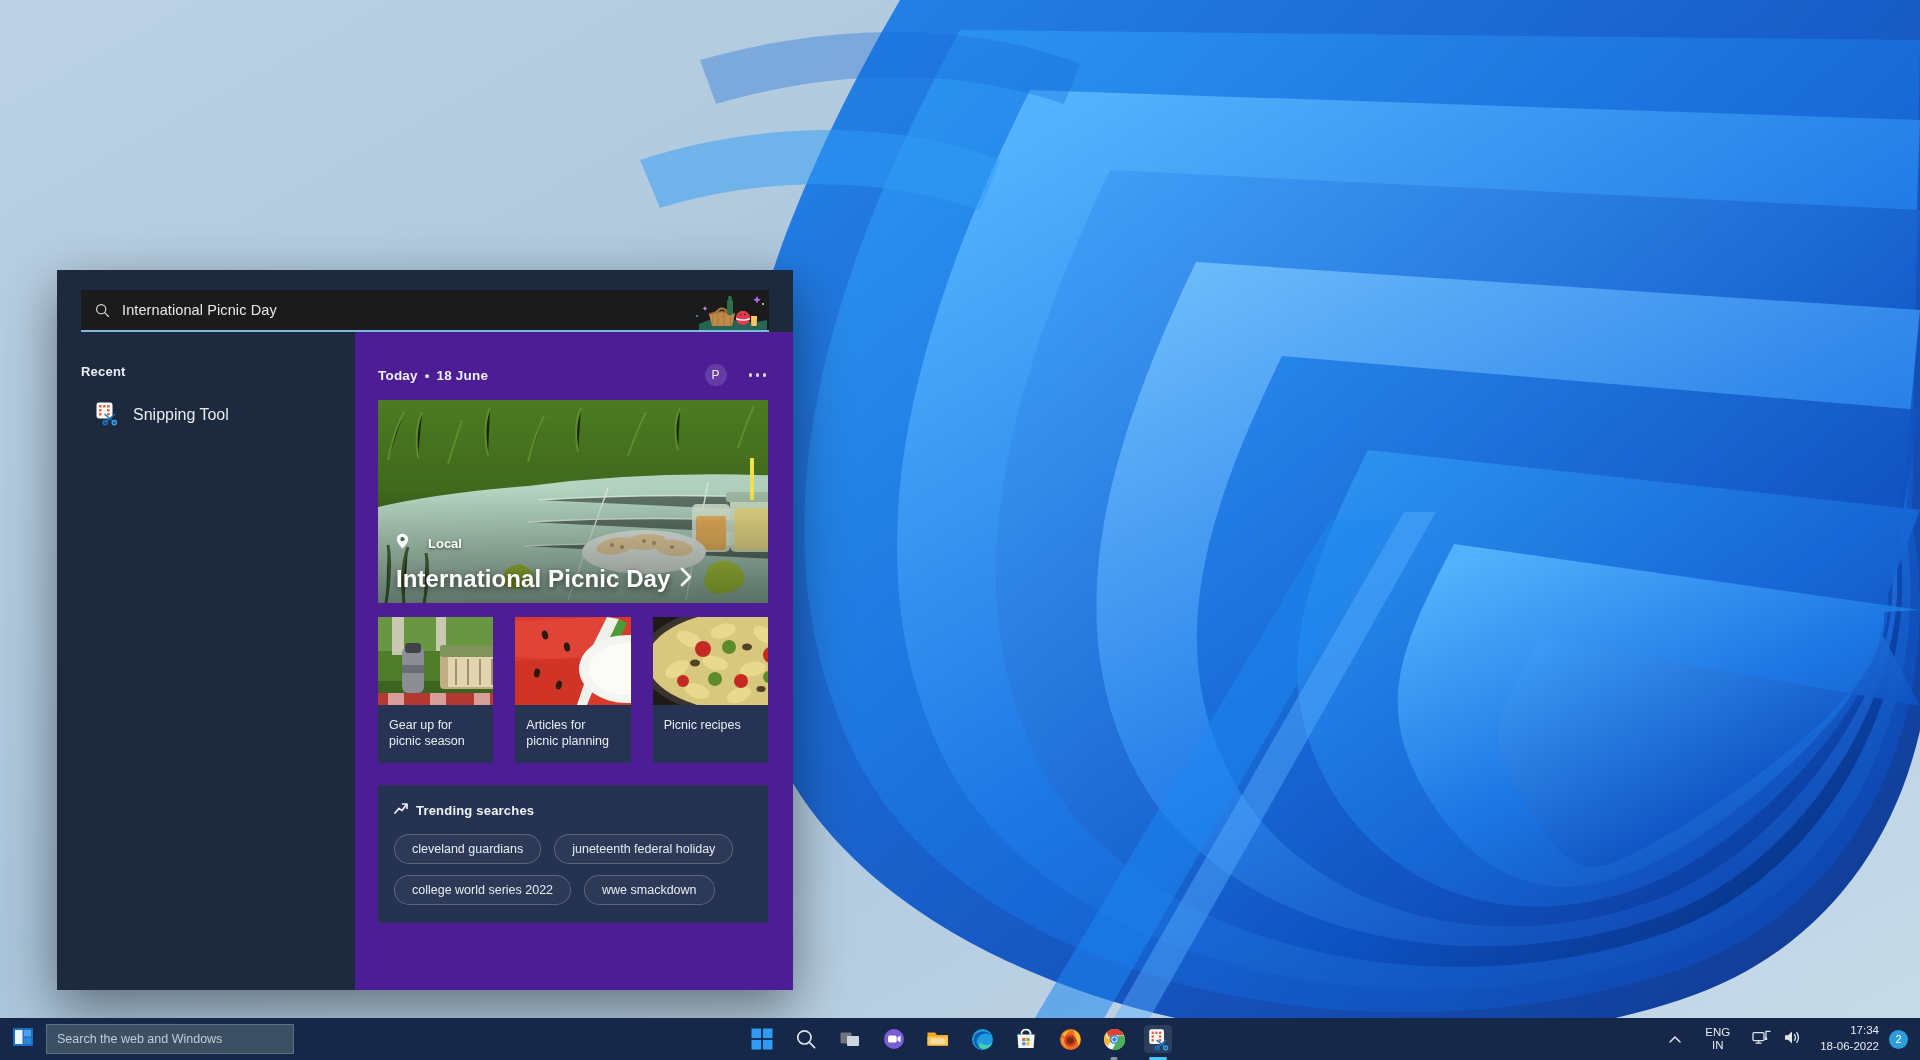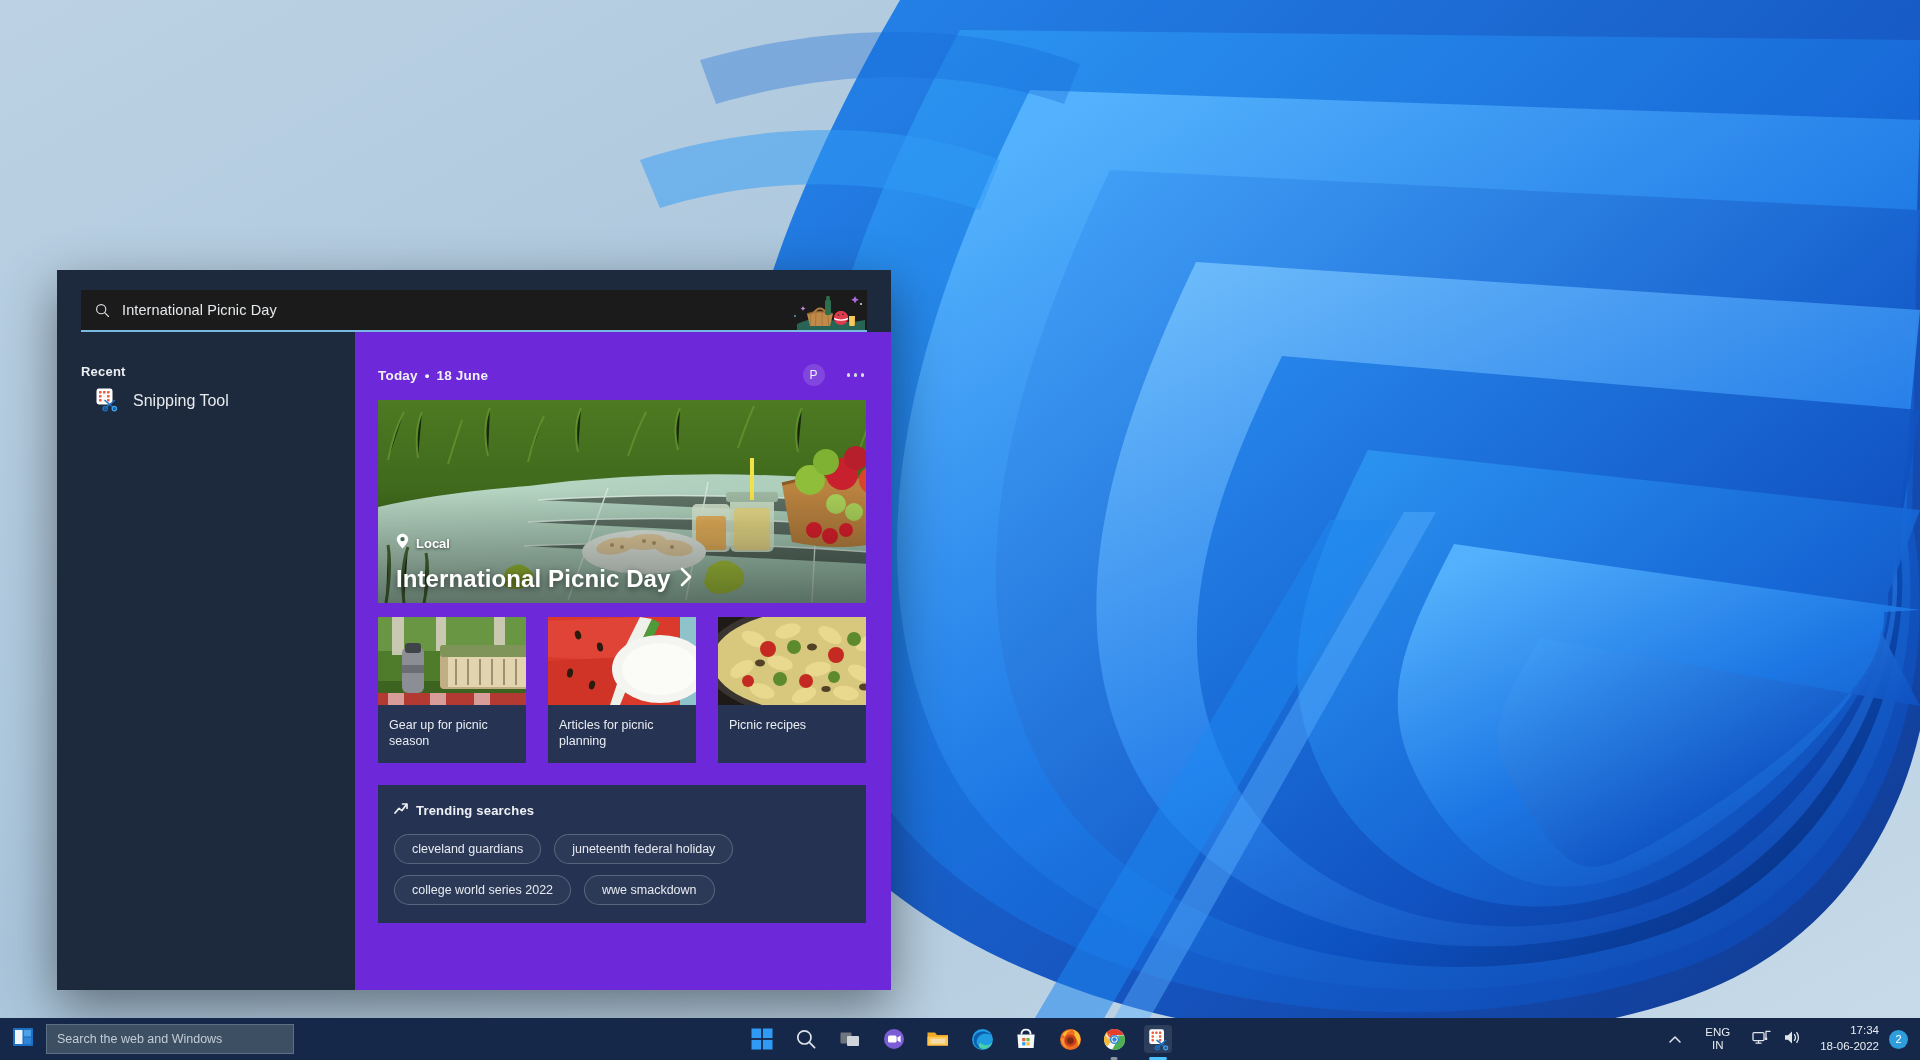--- a/index.html
+++ b/index.html
@@ -19,21 +19,21 @@
     height: 1060px;
     background: linear-gradient(160deg, #b9cfe2 0%, #a9c4da 28%, #bcd2e4 55%, #c6d9e8 100%);
     overflow: hidden;
   }
 
   
   #search-panel {
     position: absolute;
     left: 57px;
     top: 270px;
-    width: 834px;
+    width: 736px;
     height: 720px;
     background: #1d2a3d;
     box-shadow: 0 18px 50px rgba(0,0,0,.45);
     display: flex;
     flex-direction: column;
     overflow: hidden;
   }
 
   
   .searchbox-wrap {
@@ -71,34 +71,35 @@
   .left-col {
     width: 298px;
     flex: 0 0 298px;
     padding: 32px 0 0 24px;
   }
   .section-label {
     font-size: 13px;
     font-weight: bold;
     color: #eceff2;
     letter-spacing: .2px;
+    margin-bottom: 14px;
   }
   .recent-item {
     display: flex;
     align-items: center;
     gap: 14px;
     padding: 7px 10px 7px 12px;
     border-radius: 4px;
     cursor: default;
   }
   .recent-item-label { font-size: 16px; color: #e8ebee; }
 
   .right-col {
     flex: 1 1 auto;
-    background: #6d28d9;
+    background: #4c1d95;
     padding: 32px 25px 0 23px;
     min-width: 0;
   }
 
   .today-row {
     display: flex;
     align-items: center;
     margin-bottom: 14px;
     height: 22px;
   }
@@ -125,21 +126,21 @@
     margin-bottom: 14px;
   }
   .hero-photo { position: absolute; inset: 0; overflow: hidden; }
   .hero-shade {
     position: absolute; left:0; right:0; bottom:0; height: 56%;
     background: linear-gradient(to top, rgba(0,0,0,.42), rgba(0,0,0,0));
   }
   .hero-local {
     position: absolute;
     left: 18px; bottom: 50px;
-    display: flex; align-items: center; gap: 7px;
+    display: flex; align-items: center; gap: 19px;
   }
   .hero-local-text {
     font-size: 13px; color: #fff; font-weight: bold;
     text-shadow: 0 1px 3px rgba(0,0,0,.6);
   }
   .hero-title-row {
     position: absolute;
     left: 18px; bottom: 10px; right: 14px;
     display: flex; align-items: center; gap: 8px;
   }

